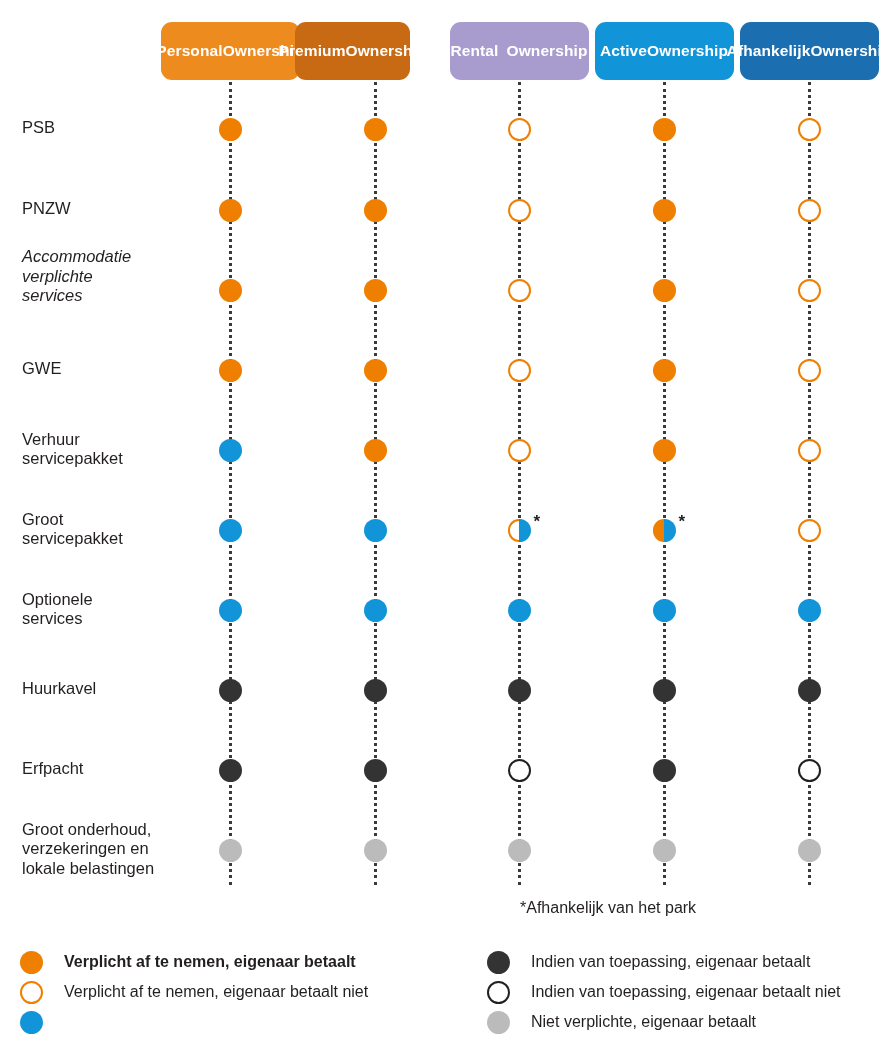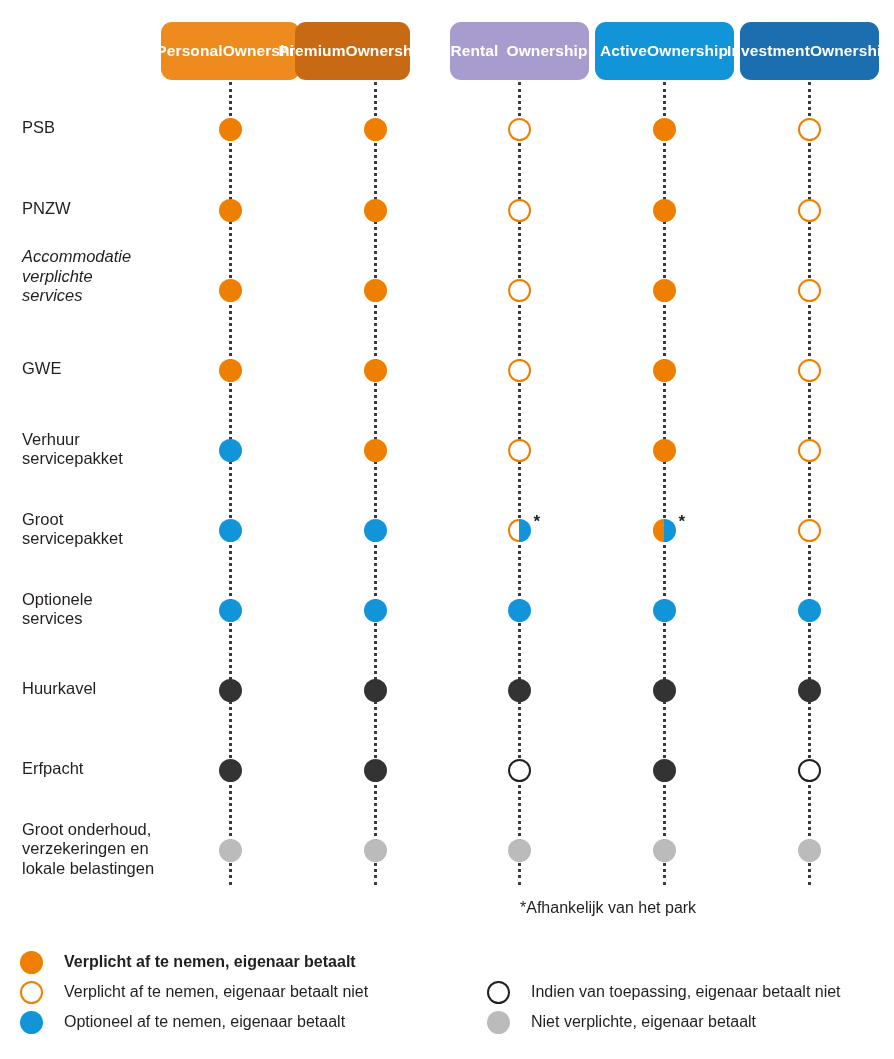--- a/index.html
+++ b/index.html
@@ -94,21 +94,21 @@
       <span>Rental</span>
       <span>Ownership</span>
     </div>
     <div class="col-line" style="left: 518px; height: 803px;"></div>
     <div class="col-head" style="left: 594.5px; width: 139px; background: rgb(18, 149, 216);">
       <span>Active</span>
       <span>Ownership</span>
     </div>
     <div class="col-line" style="left: 663px; height: 803px;"></div>
     <div class="col-head" style="left: 739.5px; width: 139px; background: rgb(27, 110, 176);">
-      <span>Investment</span>
+      <span>Afhankelijk</span>
       <span>Ownership</span>
     </div>
     <div class="col-line" style="left: 808px; height: 803px;"></div>
     <div class="row-label" style="top: 118.25px;">
       <span>PSB</span>
     </div>
     <div class="mk mk-orange-fill" style="left: 218.5px; top: 117.5px;"></div>
     <div class="mk mk-orange-fill" style="left: 363.5px; top: 117.5px;"></div>
     <div class="mk mk-orange-open" style="left: 507.5px; top: 117.5px;"></div>
     <div class="mk mk-orange-fill" style="left: 652.5px; top: 117.5px;"></div>
@@ -204,21 +204,24 @@
     <div class="legend-item" style="left: 20px; top: 949px; font-weight: bold;">
       <div class="legend-dot mk-orange-fill"></div>
       <div class="legend-text">Verplicht af te nemen, eigenaar betaalt</div>
     </div>
     <div class="legend-item" style="left: 20px; top: 979px;">
       <div class="legend-dot mk-orange-open"></div>
       <div class="legend-text">Verplicht af te nemen, eigenaar betaalt niet</div>
     </div>
     <div class="legend-item" style="left: 20px; top: 1009px;">
       <div class="legend-dot mk-blue-fill"></div>
-      <div class="legend-text">Optioneel af te nemen, eigenaar betaalt</div>
+    </div>
+    <div class="legend-item" style="left: 487px; top: 949px;">
+      <div class="legend-dot mk-dark-fill"></div>
+      <div class="legend-text">Indien van toepassing, eigenaar betaalt</div>
     </div>
     <div class="legend-item" style="left: 487px; top: 979px;">
       <div class="legend-dot mk-dark-open"></div>
       <div class="legend-text">Indien van toepassing, eigenaar betaalt niet</div>
     </div>
     <div class="legend-item" style="left: 487px; top: 1009px;">
       <div class="legend-dot mk-gray-fill"></div>
       <div class="legend-text">Niet verplichte, eigenaar betaalt</div>
     </div>
   </div>

